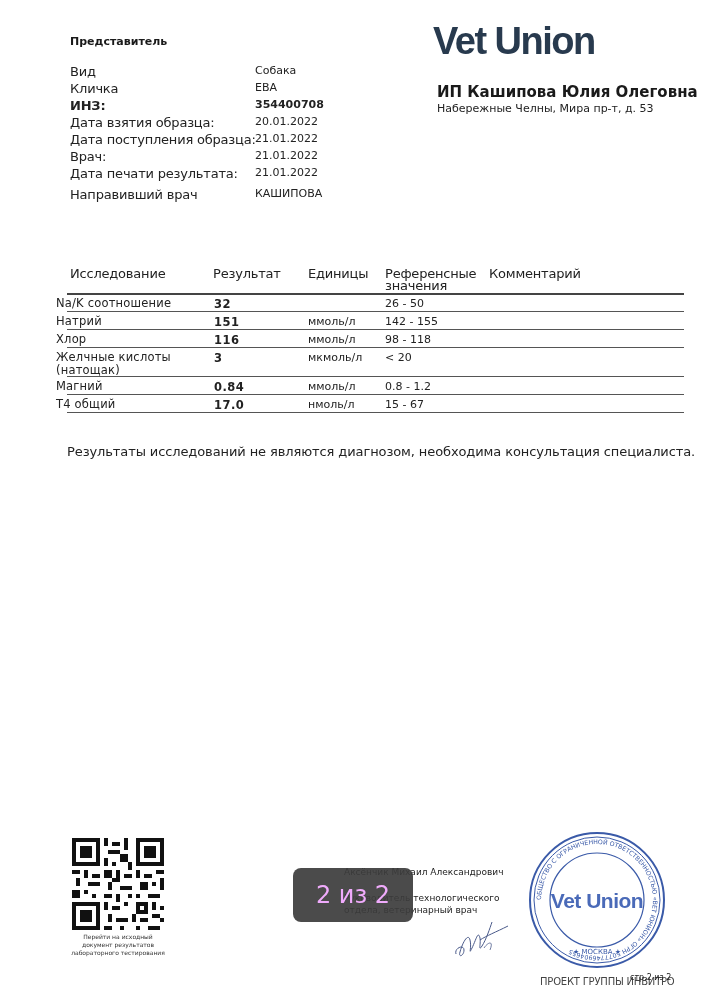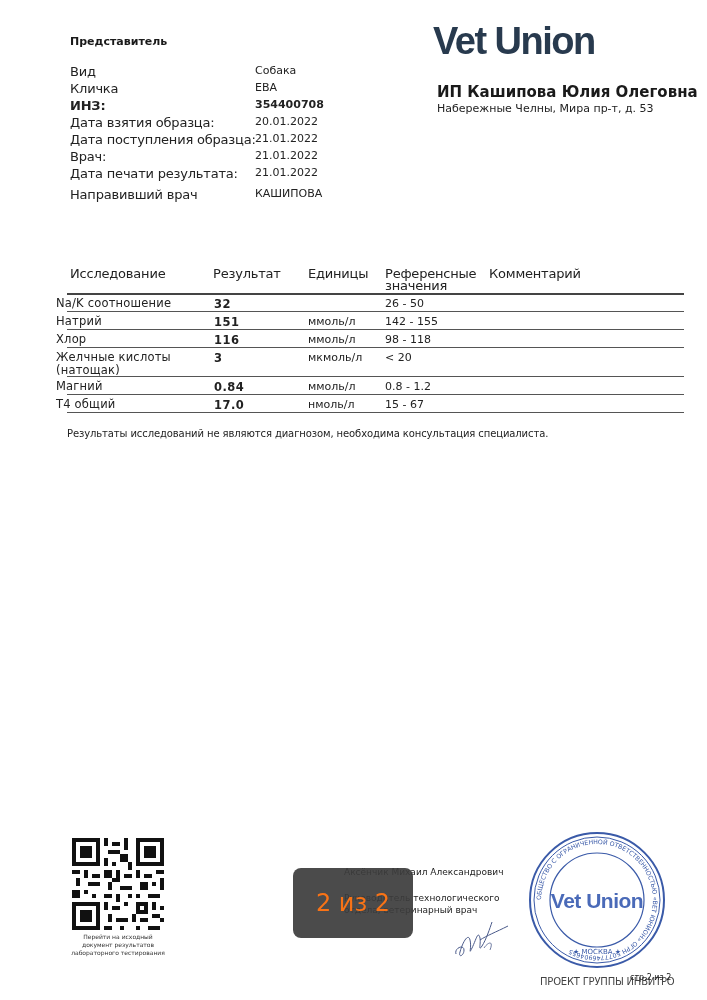--- a/index.html
+++ b/index.html
@@ -18,30 +18,30 @@
 
   .th { top: 268px; font-size: 13px; color: #222; line-height: 12px; letter-spacing: -0.2px; }
   .hline { left: 67px; width: 617px; height: 1px; background: #555; }
   .hline.thick { height: 2px; background: #444; }
   .cell { font-size: 11.5px; color: #222; line-height: 13px; }
   .cell.name { left: 56px; letter-spacing: 0.2px; }
   .cell.result { left: 214px; font-weight: bold; letter-spacing: 0.5px; }
   .cell.unit { left: 308px; font-size: 11px; }
   .cell.ref { left: 385px; font-size: 11px; }
 
-  .disclaimer { left: 67px; top: 428px; font-size: 10px; color: #222; letter-spacing: -0.1px; }
+  .disclaimer { left: 67px; top: 444px; font-size: 13px; color: #222; letter-spacing: -0.1px; }
 
   .qr { left: 72px; top: 838px; width: 92px; height: 92px; background: #fff; }
   .qr-caption { left: 64px; top: 933px; width: 108px; text-align: center; font-size: 6px; line-height: 8px; color: #333; }
 
   .signer-name { left: 344px; top: 867px; font-size: 9px; color: #222; }
   .signer-pos { left: 344px; top: 892px; font-size: 9px; color: #222; line-height: 12px; }
   .signature { left: 450px; top: 918px; width: 70px; height: 44px; }
 
-  .page-badge { left: 293px; top: 868px; width: 120px; height: 70px; background: rgba(60,60,60,0.92); border-radius: 8px; color: #f97316; font-size: 24px; display: flex; align-items: center; justify-content: center; font-family: "DejaVu Sans", sans-serif; }
+  .page-badge { left: 293px; top: 868px; width: 120px; height: 54px; background: rgba(60,60,60,0.92); border-radius: 8px; color: #f0abfc; font-size: 24px; display: flex; align-items: center; justify-content: center; font-family: "DejaVu Sans", sans-serif; }
 
   .stamp { left: 527px; top: 830px; width: 140px; height: 140px; }
 
   .footer-project { left: 540px; top: 976px; font-size: 10px; color: #444; letter-spacing: -0.2px; }
   .footer-page { left: 630px; top: 973px; font-size: 8px; color: #222; }
 </style>
 </head>
 <body>
 
 <div class="abs section-title">Представитель</div>

